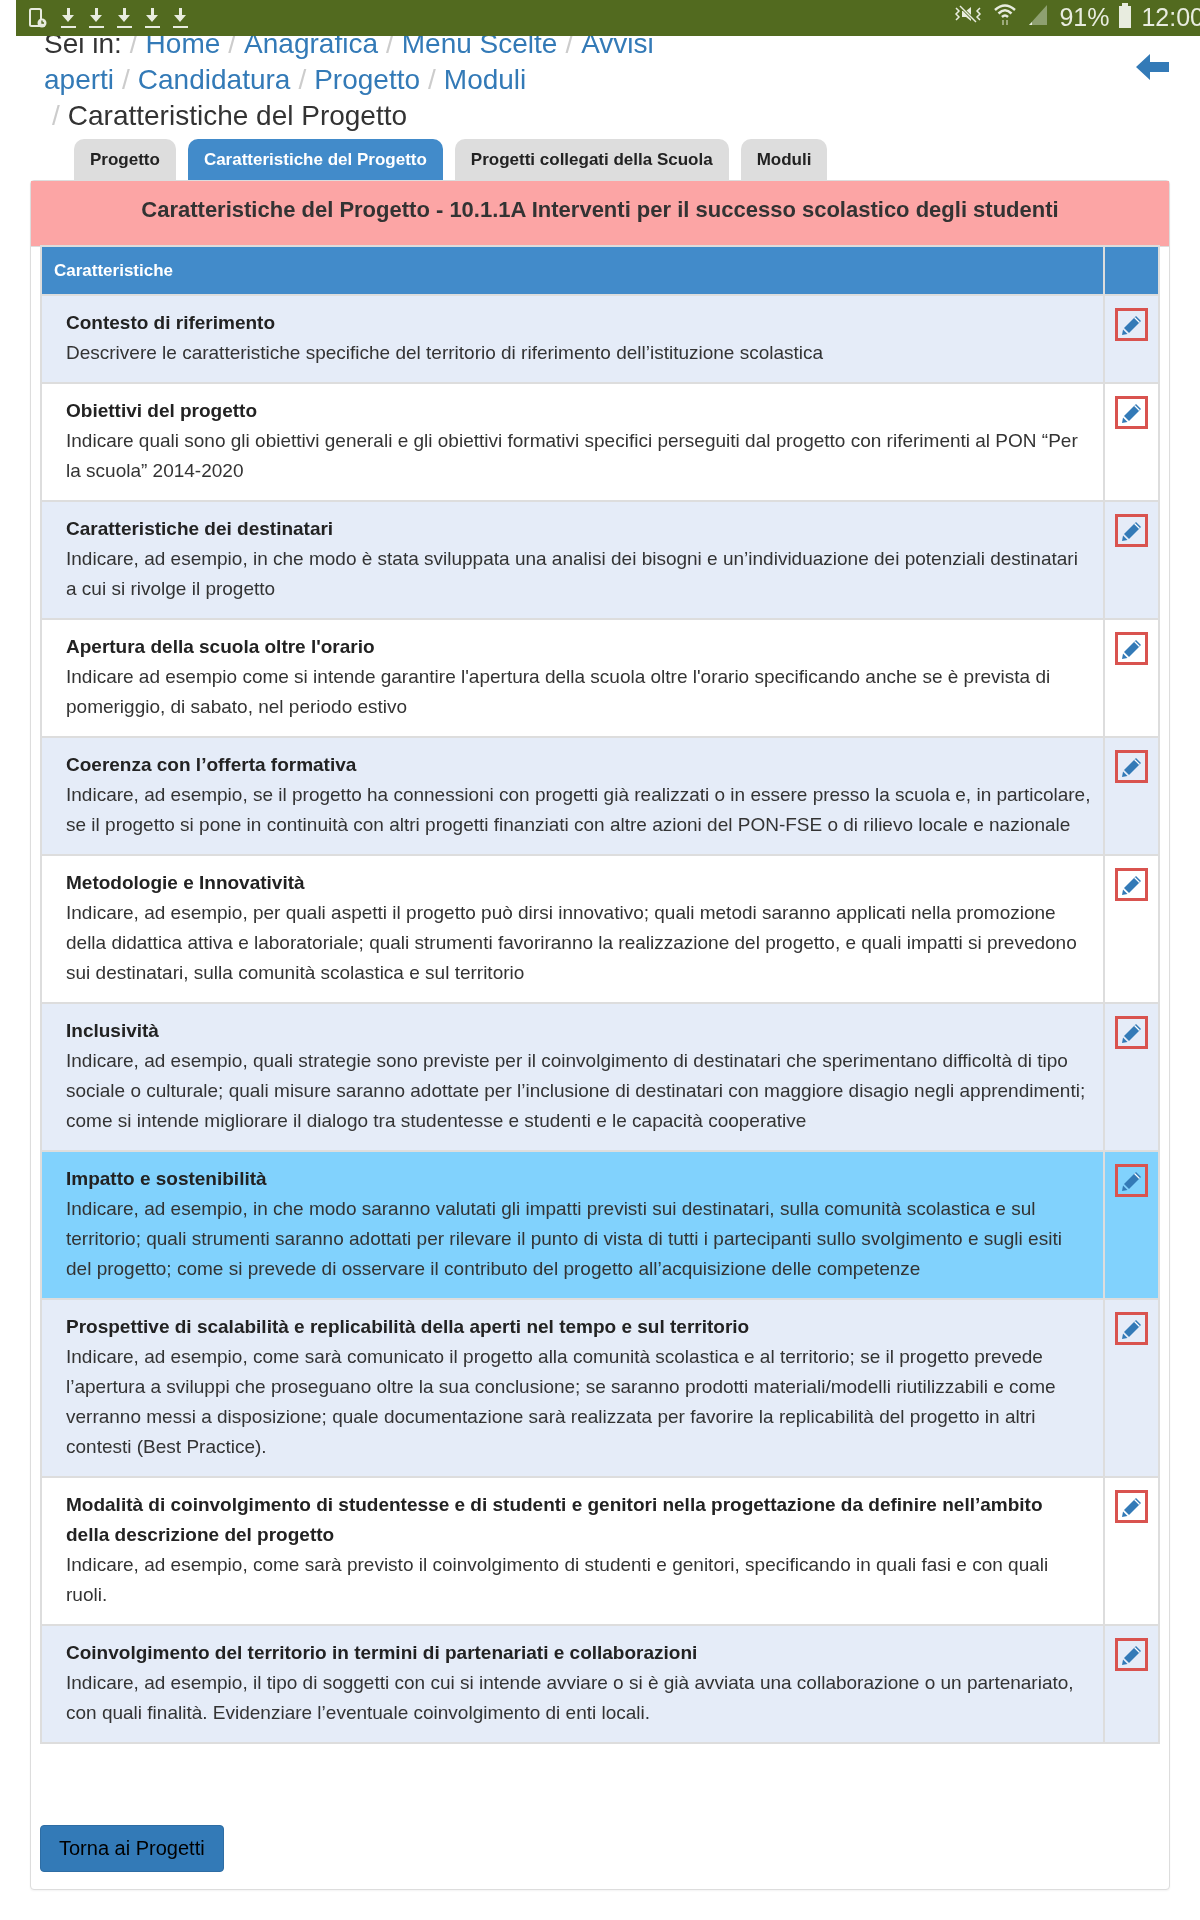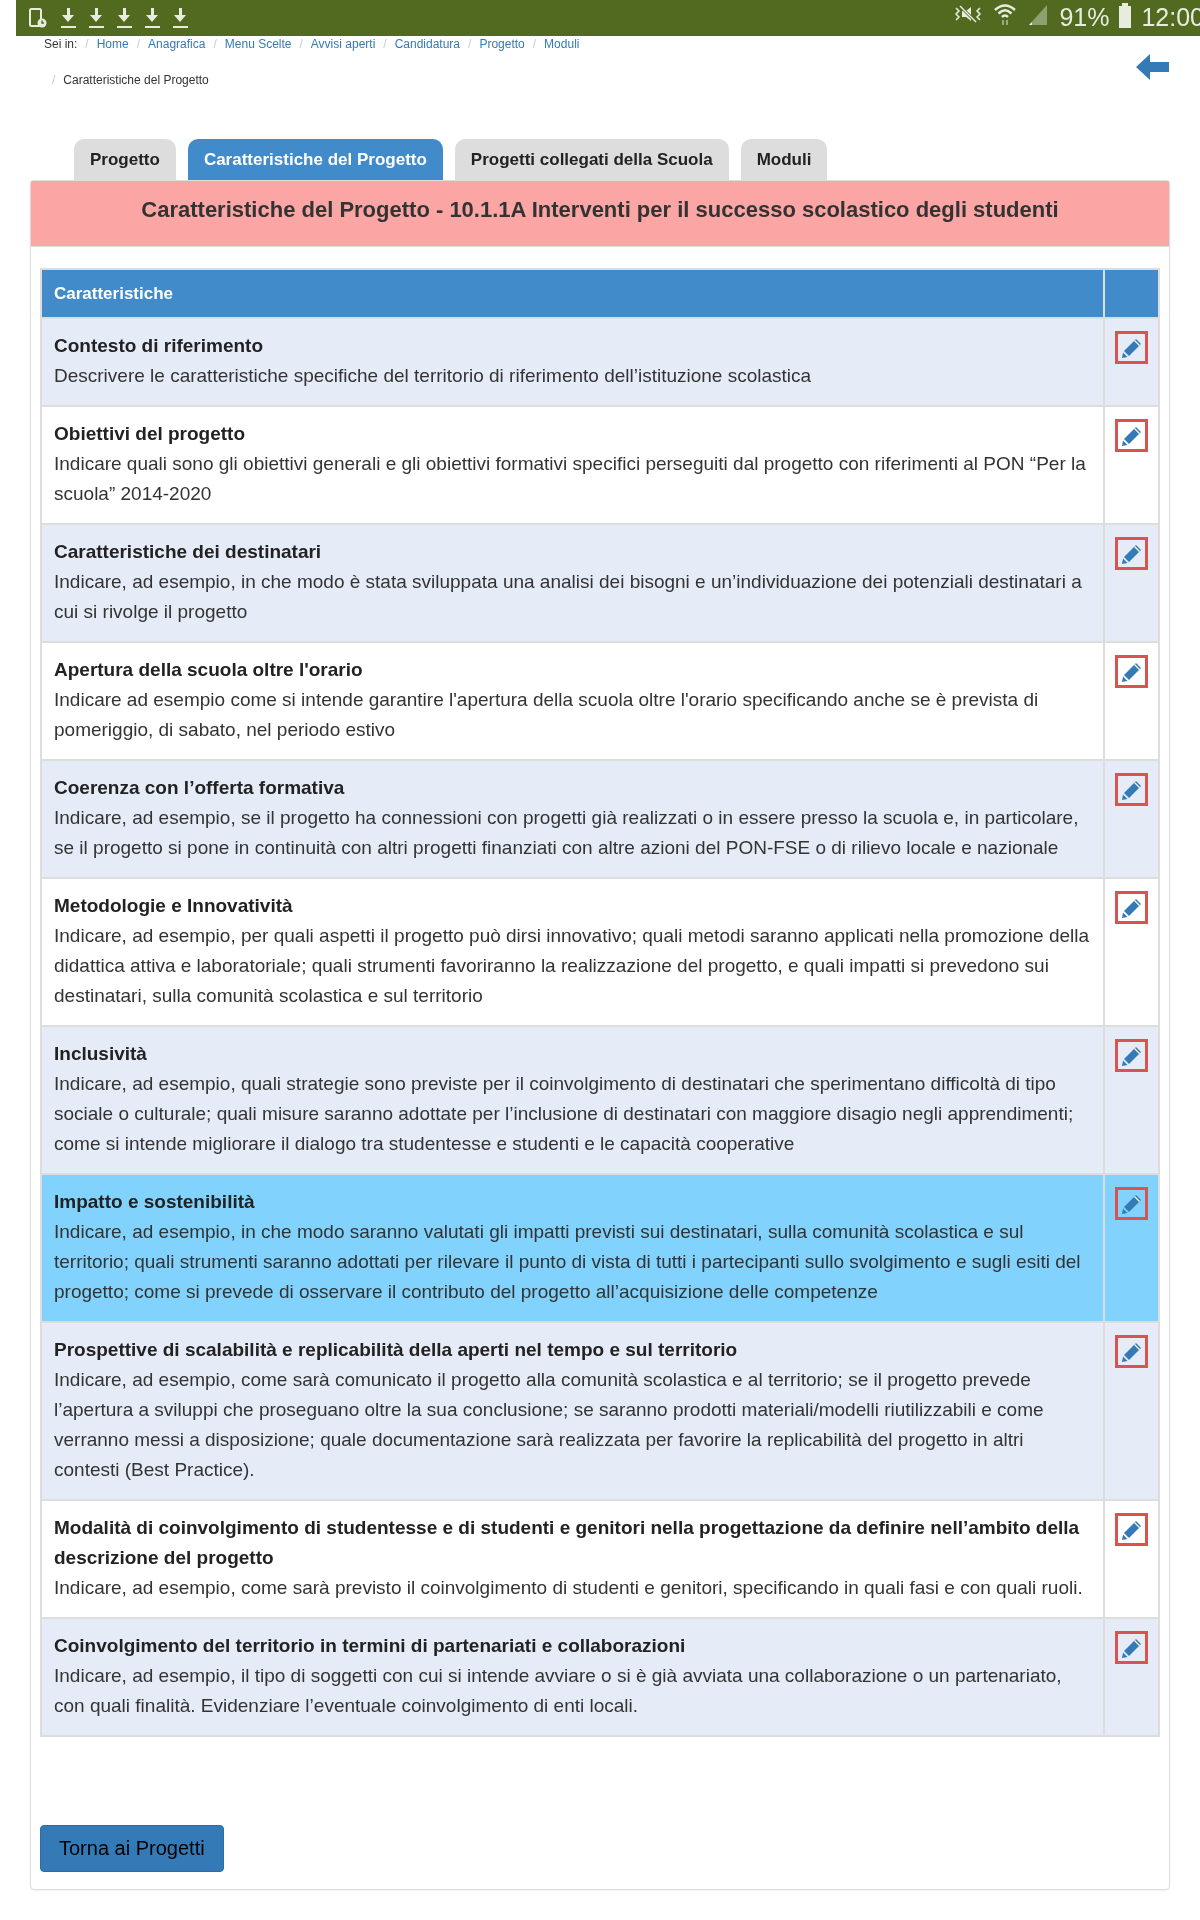--- a/index.html
+++ b/index.html
@@ -12,40 +12,40 @@
   .statusbar .right { position: absolute; right: 12px; top: 2px; display: flex; gap: 10px; align-items: center; font-size: 25px; }
   .sb-icon { display: inline-flex; width: 20px; height: 24px; align-items: center; justify-content: center; }
   .dl-icon { width: 16px; height: 22px; position: relative; }
   .dl-icon:before { content: ""; position: absolute; left: 7px; top: 1px; width: 3px; height: 12px; background: #e8ecdf; }
   .dl-icon:after { content: ""; position: absolute; left: 2px; top: 8px; width: 0; height: 0; border-left: 6px solid transparent; border-right: 6px solid transparent; border-top: 7px solid #e8ecdf; }
   .dl-icon span { position: absolute; left: 1px; bottom: 1px; width: 15px; height: 2px; background: #e8ecdf; }
   .battery-icon { width: 12px; height: 22px; background: #e8ecdf; position: relative; }
   .battery-icon:before { content: ""; position: absolute; left: 3px; top: -3px; width: 6px; height: 3px; background: #e8ecdf; }
 
   
-  .breadcrumb { position: absolute; left: 44px; top: 26px; width: 1040px; font-size: 12px; line-height: 36px; color: #333; }
+  .breadcrumb { position: absolute; left: 44px; top: 26px; width: 1040px; font-size: 28px; line-height: 36px; color: #333; }
   .breadcrumb a { color: #337ab7; text-decoration: none; }
   .breadcrumb .sep { color: #cccccc; padding: 0 8px; }
   .breadcrumb .current { color: #333333; }
   .back-arrow { position: absolute; left: 1136px; top: 52px; width: 34px; height: 30px; }
 
   
   .tabs { position: absolute; left: 74px; top: 139px; display: flex; gap: 12px; }
   .tab { height: 42px; padding: 0 16px; background: #dddddd; border-radius: 10px 10px 0 0; font-size: 17px; font-weight: bold; line-height: 42px; color: #222; white-space: nowrap; cursor: pointer; }
   .tab.active { background: #428bca; color: #ffffff; }
 
   
   .panel { position: absolute; left: 30px; top: 180px; width: 1140px; height: 1710px; border: 1px solid #dddddd; border-radius: 4px; background: #fff; box-shadow: 0 1px 2px rgba(0,0,0,0.05); }
   .panel-heading { height: 66px; background: #fca5a5; border-bottom: 1px solid #dddddd; text-align: center; font-size: 22px; font-weight: bold; line-height: 58px; color: #333; }
 
   
-  .table { position: absolute; left: 9px; top: 87px; width: 1120px; border-collapse: collapse; }
+  .table { position: absolute; left: 9px; top: 64px; width: 1120px; border-collapse: collapse; }
   .table th, .table td { border: 2px solid #dddddd; vertical-align: top; }
   .table thead th { background: #428bca; color: #fff; font-size: 17px; font-weight: bold; text-align: left; height: 49px; padding: 0 12px; vertical-align: middle; }
-  .table td.text { padding: 12px 12px 14px 12px; font-size: 19px; line-height: 30px; margin-top: 10px; }
+  .table td.text { padding: 12px 12px 14px 24px; font-size: 19px; line-height: 30px; margin-top: 10px; }
   .table td.text .t { font-weight: bold; color: #222; }
   .table td.text .d { color: #333; }
   .table td.act { width: 55px; text-align: center; padding-top: 12px; }
   .table tr.odd td { background: #e5ecf8; }
   .table tr.even td { background: #ffffff; }
   .table tr.hl td { background: #81d2fd; }
 
   .edit-btn { display: inline-block; width: 33px; height: 33px; border: 3px solid #d9534f; background: transparent; position: relative; cursor: pointer; }
   .edit-btn svg { position: absolute; left: 3px; top: 3px; }
 

